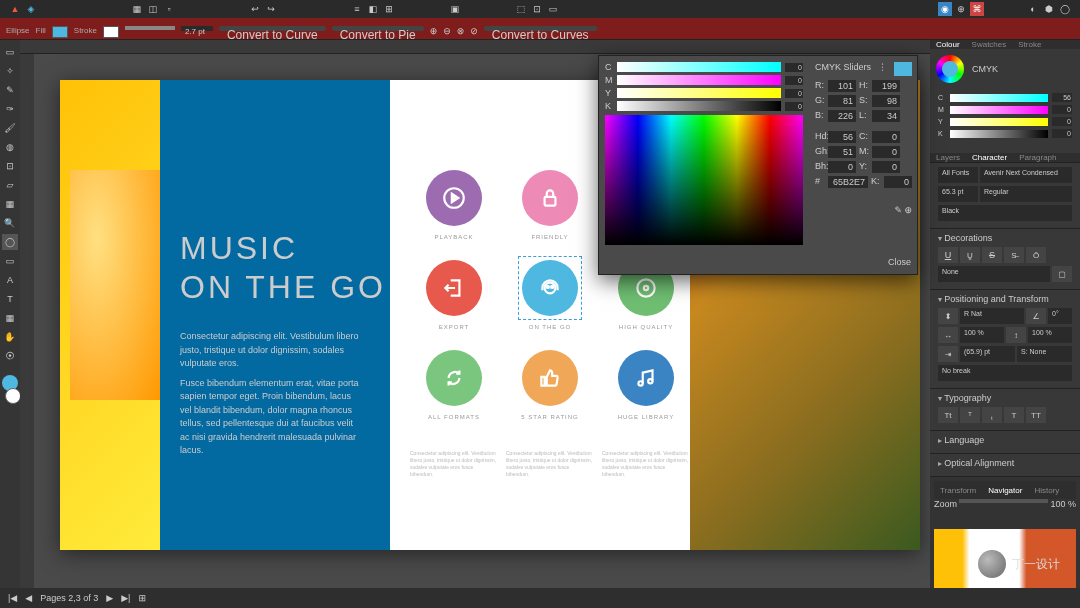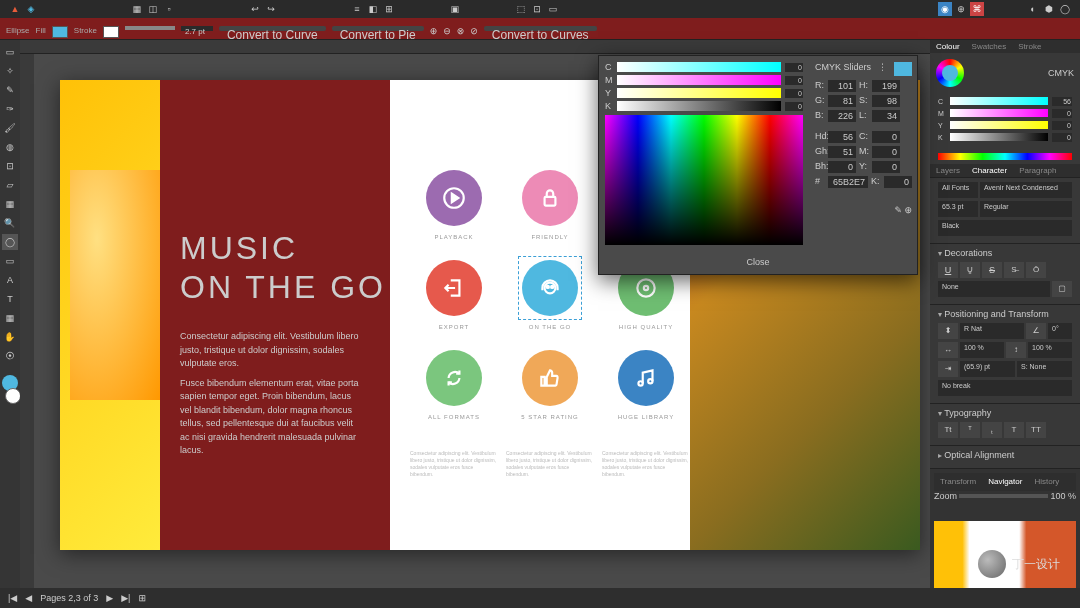--- a/index.html
+++ b/index.html
@@ -14,21 +14,21 @@
 .propbar .btn{background:#444;padding:2px 8px;font-size:12px;cursor:pointer;border-radius:2px}
 .propbar .num{background:#2a2a2a;padding:1px 4px;font-size:8px;width:32px}
 .main{display:flex;height:548px}
 .ltool{width:20px;background:#353535;display:flex;flex-direction:column;gap:3px;padding-top:4px;align-items:center}
 .ltool .t{width:16px;height:16px;display:flex;align-items:center;justify-content:center;cursor:pointer}
 .ltool .t.active{background:#555}
 .canvas{flex:1;background:#4a4a4a;position:relative;overflow:hidden}
 .ruler-h{height:14px;background:#3a3a3a;border-bottom:1px solid #222}
 .ruler-v{width:14px;background:#3a3a3a;position:absolute;left:0;top:14px;bottom:0}
 .spread{position:absolute;left:40px;top:40px;width:860px;height:470px;display:flex;box-shadow:0 4px 20px rgba(0,0,0,0.5)}
-.page-l{width:330px;background:#7f1d1d;position:relative;overflow:hidden}
+.page-l{width:330px;background:#0369a1;position:relative;overflow:hidden}
 .yellow-bg{position:absolute;left:0;top:0;width:100px;height:100%;background:linear-gradient(135deg,#ffc107,#ffeb3b)}
 .headph{position:absolute;left:10px;top:90px;width:90px;height:230px;background:radial-gradient(ellipse at 30% 30%,#ffe082,#ff9800)}
 .ptitle{position:absolute;left:120px;top:150px;font-family:Georgia,serif;font-weight:300;color:#555;letter-spacing:3px}
 .ptitle .l1{font-size:32px}
 .ptitle .l2{font-size:32px;margin-top:2px}
 .pdesc{position:absolute;left:120px;top:250px;font-size:6px;color:#888;width:180px;line-height:1.5}
 .page-r{width:530px;background:#fff;position:relative;overflow:hidden}
 .icon-grid{position:absolute;left:20px;top:90px;display:grid;grid-template-columns:repeat(3,88px);gap:20px 8px}
 .icon-item{text-align:center}
 .circ{width:56px;height:56px;border-radius:50%;margin:0 auto 8px;display:flex;align-items:center;justify-content:center}
@@ -64,39 +64,39 @@
 .bar-k{background:linear-gradient(90deg,#fff,#000)}
 .grad{height:10px;margin:4px 8px;background:linear-gradient(90deg,red,yellow,lime,cyan,blue,magenta,red)}
 .sect{border-top:1px solid #222;padding:4px 8px}
 .sect-h{font-size:8px;color:#aaa;margin-bottom:4px}
 .oprow{display:flex;align-items:center;gap:4px}
 .oprow .track{flex:1;height:6px;background:linear-gradient(90deg,transparent,#fff);position:relative}
 .minrow{display:flex;gap:2px;margin-bottom:3px}
 .minrow .mbtn{width:20px;height:16px;background:#444;display:flex;align-items:center;justify-content:center;font-size:8px;cursor:pointer}
 .minrow .sel{flex:1;background:#2a2a2a;height:16px;padding:2px 4px;font-size:7px}
 .nav{height:120px;background:#333;border-top:1px solid #222;padding:4px}
-.nav .z{display:flex;align-items:center;gap:2px;font-size:8px;margin-bottom:20px}
+.nav .z{display:flex;align-items:flex-start;gap:2px;font-size:8px;margin-bottom:20px}
 .nav .thumb{height:80px;background:linear-gradient(90deg,#ffc107 20%,#fff 25%,#fff 60%,#d4572a 65%);position:relative;overflow:hidden}
 .colourChooser{position:absolute;left:598px;top:55px;width:320px;height:220px;background:#4a4a4a;border:1px solid #222;box-shadow:0 6px 20px rgba(0,0,0,0.6);z-index:100}
 .cc-title{height:18px;display:flex;align-items:center;justify-content:center;position:relative;font-size:9px}
 .cc-dots{position:absolute;left:6px;display:flex;gap:4px}
 .cc-dots span{width:8px;height:8px;border-radius:50%;background:#666}
 .cc-body{display:flex}
 .cc-left{width:210px;padding:6px}
 .cc-right{width:110px;padding:6px;font-size:7px}
 .cc-slrow{display:flex;align-items:center;gap:4px;margin-bottom:3px}
 .cc-slrow .c{width:8px}
 .cc-slrow .b{flex:1;height:10px}
 .cc-area{width:198px;height:130px;margin-top:4px;background:linear-gradient(to bottom,transparent,#000),linear-gradient(to right,#f0f,#00f,#0ff,#0f0,#ff0,#f00,#f0f)}
 .cc-rgt-h{display:flex;justify-content:space-between;margin-bottom:4px}
 .cc-sw{width:18px;height:14px;background:#4fb8e0}
 .cc-vrow{display:flex;gap:3px;margin-bottom:3px}
 .cc-vrow span{width:10px}
 .cc-vrow .v{width:28px;background:#2a2a2a;padding:1px 3px;text-align:right}
-.cc-close{text-align:center;padding:6px;font-size:9px;cursor:pointer}
+.cc-close{text-align:right;padding:6px;font-size:9px;cursor:pointer}
 .status{position:absolute;bottom:0;left:0;right:0;height:20px;background:#2e2e2e;display:flex;align-items:center;padding:0 8px;gap:8px;font-size:8px;color:#999}
 .wm{position:absolute;right:20px;bottom:30px;display:flex;align-items:center;gap:6px;z-index:200}
 .wm .avat{width:28px;height:28px;border-radius:50%;background:radial-gradient(circle at 35% 35%,#bbb,#666)}
 .wm .wt{font-size:12px;color:#ddd}
 </style>
 </head>
 <body>
 
 <div class="topbar">
 <div class="topgrp">
@@ -292,21 +292,21 @@
 </div>
 
 <div class="rpanel">
 <div class="rtab">
   <span class="on">Colour</span>
   <span>Swatches</span>
   <span>Stroke</span>
 </div>
 <div class="colwheel">
   <div class="wheel"></div>
-  <div style="flex:1;text-align:right"><span class="num">CMYK</span></div>
+  <div style="flex:1;"><span class="num">CMYK</span></div>
 </div>
 <div class="cslider">
   <div class="csrow">
           <span class="ch">C</span>
           <div class="bar bar-c"></div>
           <span class="val">56</span>
         </div>
   <div class="csrow">
           <span class="ch">M</span>
           <div class="bar bar-m"></div>
@@ -387,20 +387,23 @@
         <div class="sect-h">▾ <span>Typography</span></div>
   <div class="minrow">
           <div class="mbtn">Tt</div>
           <div class="mbtn">ᵀ</div>
           <div class="mbtn">ₜ</div>
           <div class="mbtn">T</div>
           <div class="mbtn">TT</div>
         </div>
 </div>
 <div class="sect">
+        <div class="sect-h">▸ <span>Language</span></div>
+      </div>
+<div class="sect">
         <div class="sect-h">▸ <span>Optical Alignment</span></div>
       </div>
 <div style="flex:1"></div>
 <div class="nav">
   <div class="rtab">
           <span>Transform</span>
           <span class="on">Navigator</span>
           <span>History</span>
         </div>
   <div class="z">

